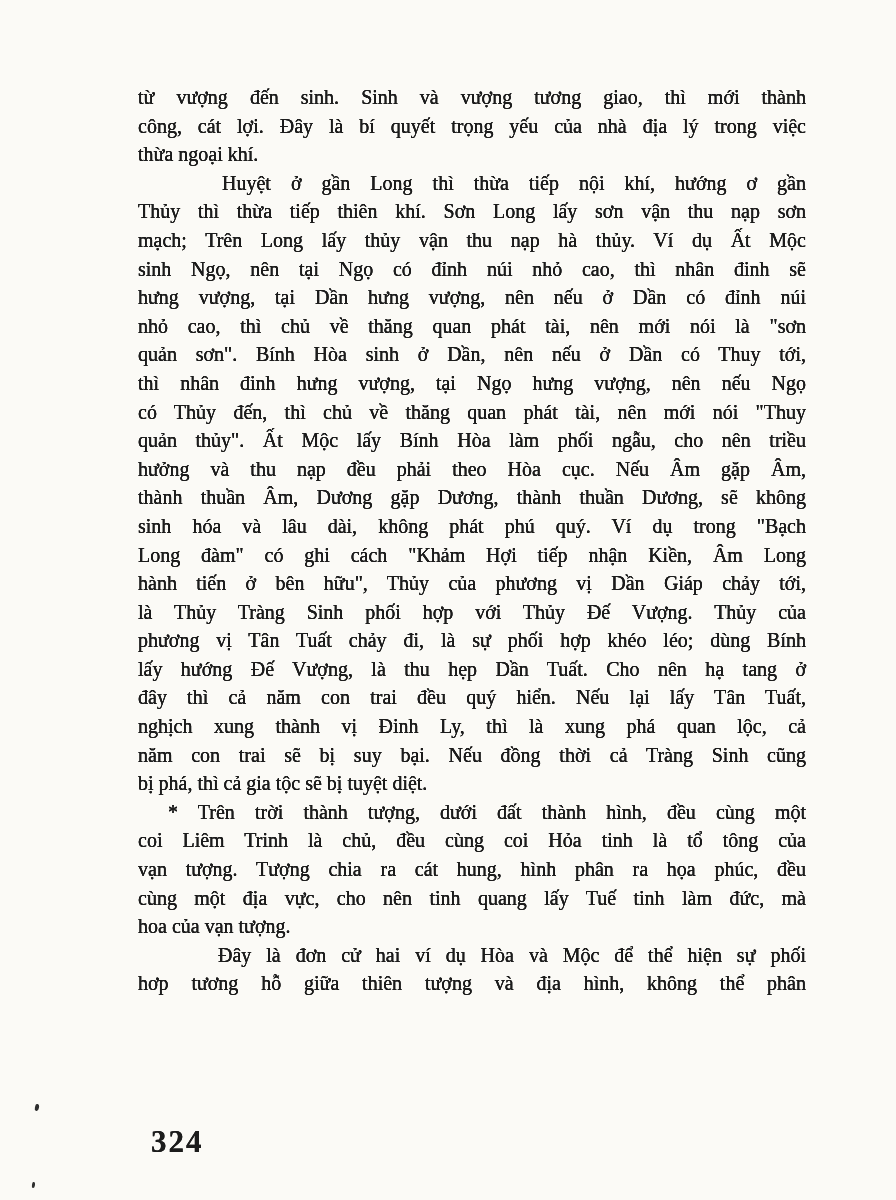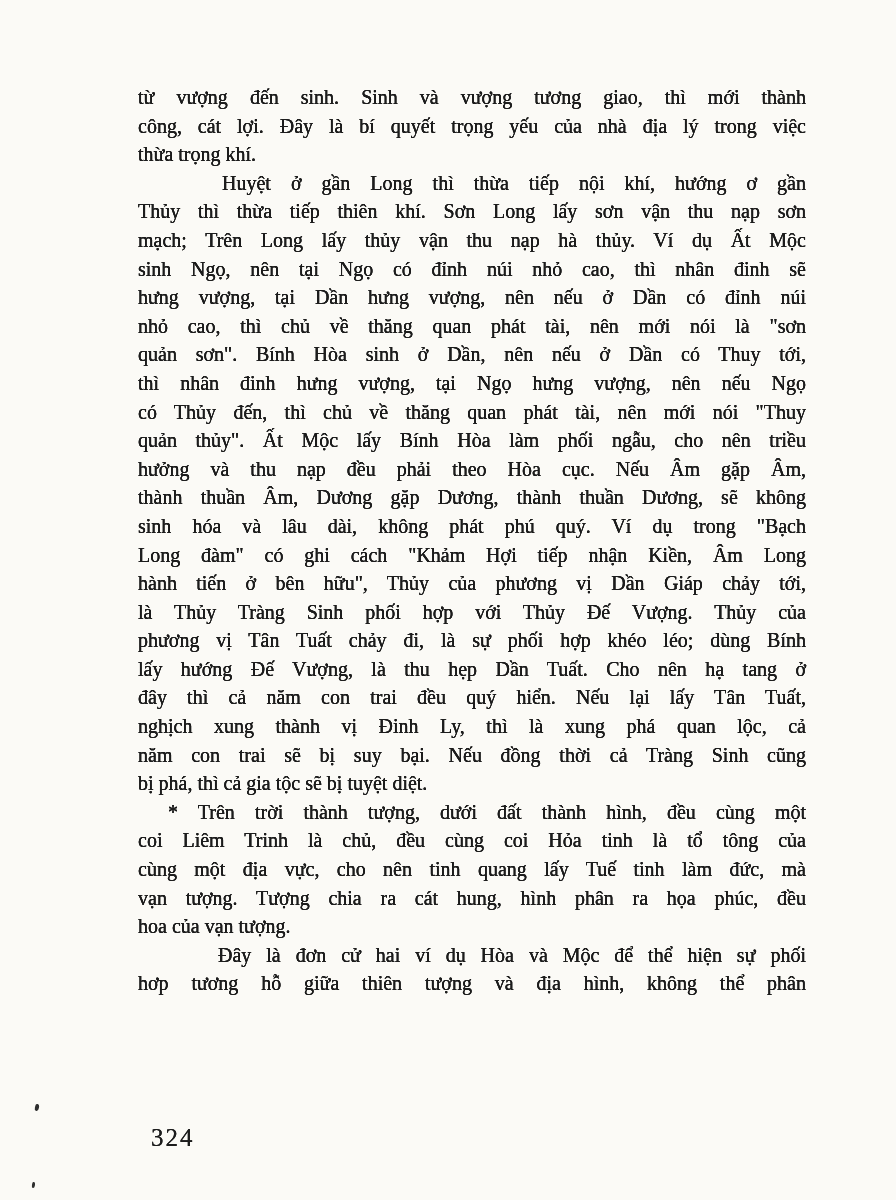--- a/index.html
+++ b/index.html
@@ -33,22 +33,22 @@
     text-align-last: justify;
     white-space: normal;
   }
   .line.last {
     text-align-last: left;
   }
   .page-number {
     position: absolute;
     left: 151px;
     top: 1124px;
-    font-size: 25px;
-    font-weight: normal;
+    font-size: 31px;
+    font-weight: bold;
     letter-spacing: 2px;
     text-shadow: 0 0 0.5px currentColor;
   }
   .scan-mark {
     position: absolute;
     background: #2f2f2f;
     border-radius: 40% 60% 55% 45%;
   }
   .scan-mark.m1 {
     left: 35px;
@@ -66,21 +66,21 @@
   }
 </style>
 </head>
 <body>
 
 <div class="page" style="--paper: #fbfaf6; --ink: #1c1c1c;">
   <div class="text-block">
       <div class="paragraph">
         <div class="line">từ vượng đến sinh. Sinh và vượng tương giao, thì mới thành</div>
         <div class="line">công, cát lợi. Đây là bí quyết trọng yếu của nhà địa lý trong việc</div>
-        <div class="line last">thừa trọng khí.</div>
+        <div class="line last">thừa ngoại khí.</div>
       </div>
       <div class="paragraph">
         <div class="line" style="text-indent: 84px;">Huyệt ở gần Long thì thừa tiếp nội khí, hướng ơ gần</div>
         <div class="line">Thủy thì thừa tiếp thiên khí. Sơn Long lấy sơn vận thu nạp sơn</div>
         <div class="line">mạch; Trên Long lấy thủy vận thu nạp hà thủy. Ví dụ Ất Mộc</div>
         <div class="line">sinh Ngọ, nên tại Ngọ có đỉnh núi nhỏ cao, thì nhân đinh sẽ</div>
         <div class="line">hưng vượng, tại Dần hưng vượng, nên nếu ở Dần có đỉnh núi</div>
         <div class="line">nhỏ cao, thì chủ về thăng quan phát tài, nên mới nói là "sơn</div>
         <div class="line">quản sơn". Bính Hòa sinh ở Dần, nên nếu ở Dần có Thuy tới,</div>
         <div class="line">thì nhân đinh hưng vượng, tại Ngọ hưng vượng, nên nếu Ngọ</div>
@@ -95,22 +95,22 @@
         <div class="line">phương vị Tân Tuất chảy đi, là sự phối hợp khéo léo; dùng Bính</div>
         <div class="line">lấy hướng Đế Vượng, là thu hẹp Dần Tuất. Cho nên hạ tang ở</div>
         <div class="line">đây thì cả năm con trai đều quý hiển. Nếu lại lấy Tân Tuất,</div>
         <div class="line">nghịch xung thành vị Đinh Ly, thì là xung phá quan lộc, cả</div>
         <div class="line">năm con trai sẽ bị suy bại. Nếu đồng thời cả Tràng Sinh cũng</div>
         <div class="line last">bị phá, thì cả gia tộc sẽ bị tuyệt diệt.</div>
       </div>
       <div class="paragraph">
         <div class="line" style="text-indent: 30px;">* Trên trời thành tượng, dưới đất thành hình, đều cùng một</div>
         <div class="line">coi Liêm Trinh là chủ, đều cùng coi Hỏa tinh là tổ tông của</div>
+        <div class="line">vạn tượng. Tượng chia ra cát hung, hình phân ra họa phúc, đều</div>
         <div class="line">cùng một địa vực, cho nên tinh quang lấy Tuế tinh làm đức, mà</div>
-        <div class="line">vạn tượng. Tượng chia ra cát hung, hình phân ra họa phúc, đều</div>
         <div class="line last">hoa của vạn tượng.</div>
       </div>
       <div class="paragraph">
         <div class="line" style="text-indent: 80px;">Đây là đơn cử hai ví dụ Hòa và Mộc để thể hiện sự phối</div>
         <div class="line">hơp tương hỗ giữa thiên tượng và địa hình, không thể phân</div>
       </div>
     </div>
   <div class="page-number">324</div>
   <div class="scan-mark m1"></div>
   <div class="scan-mark m2"></div>

